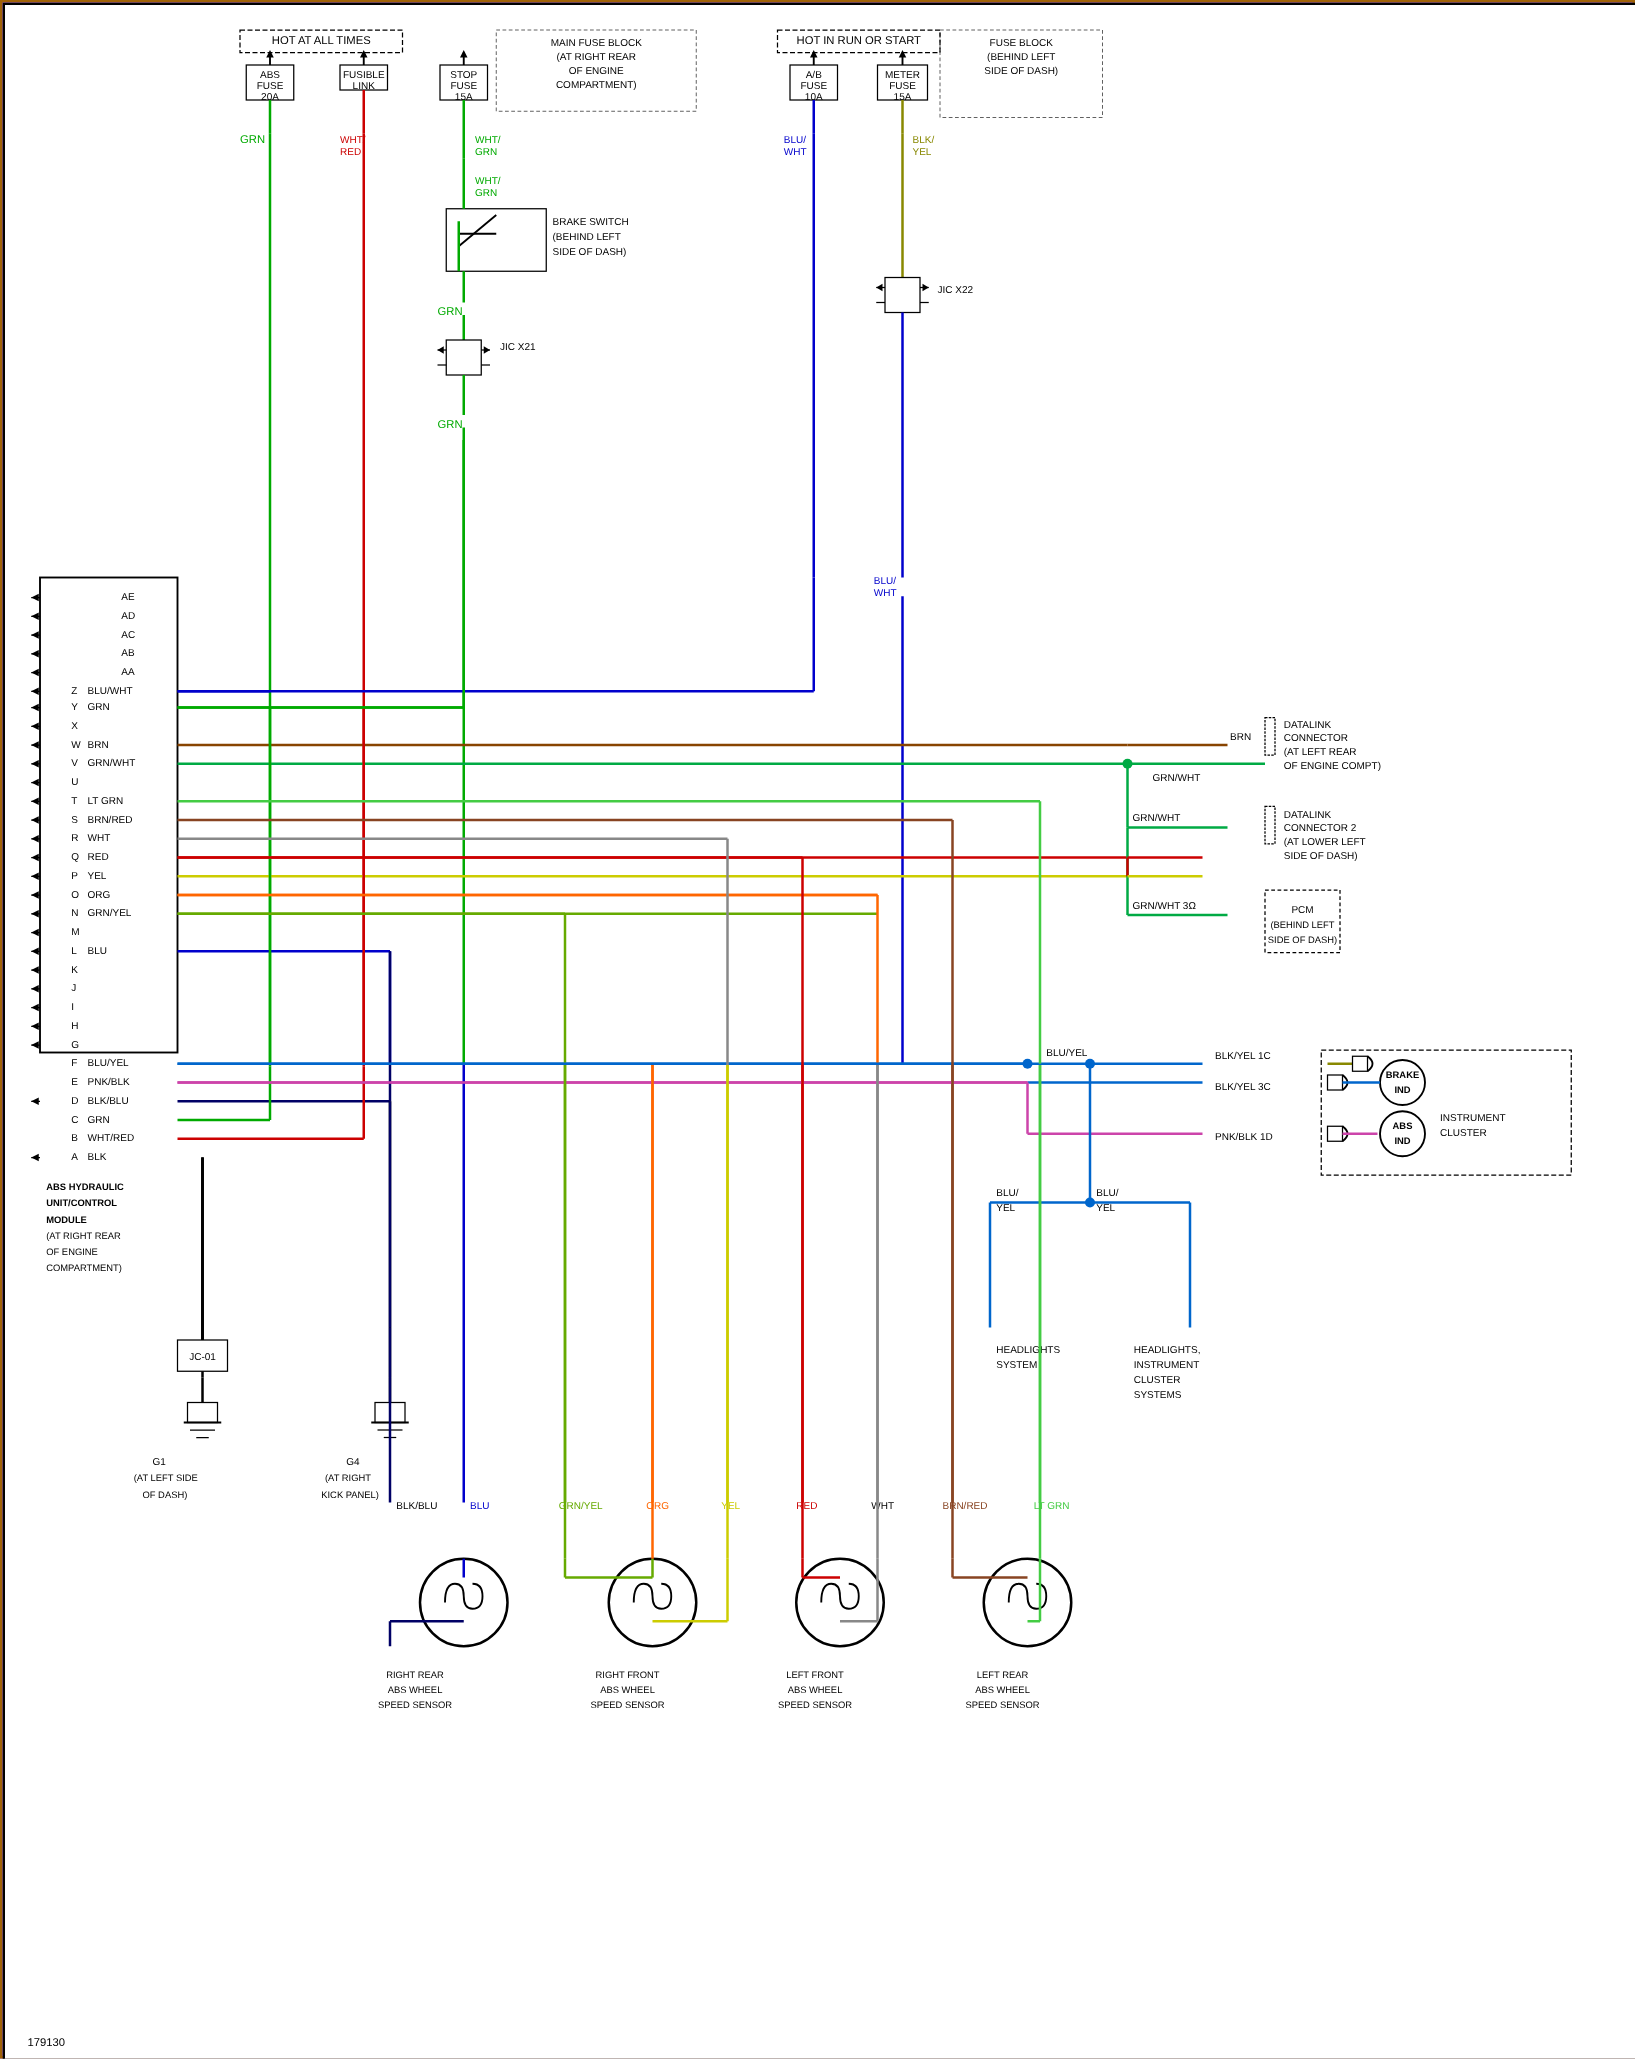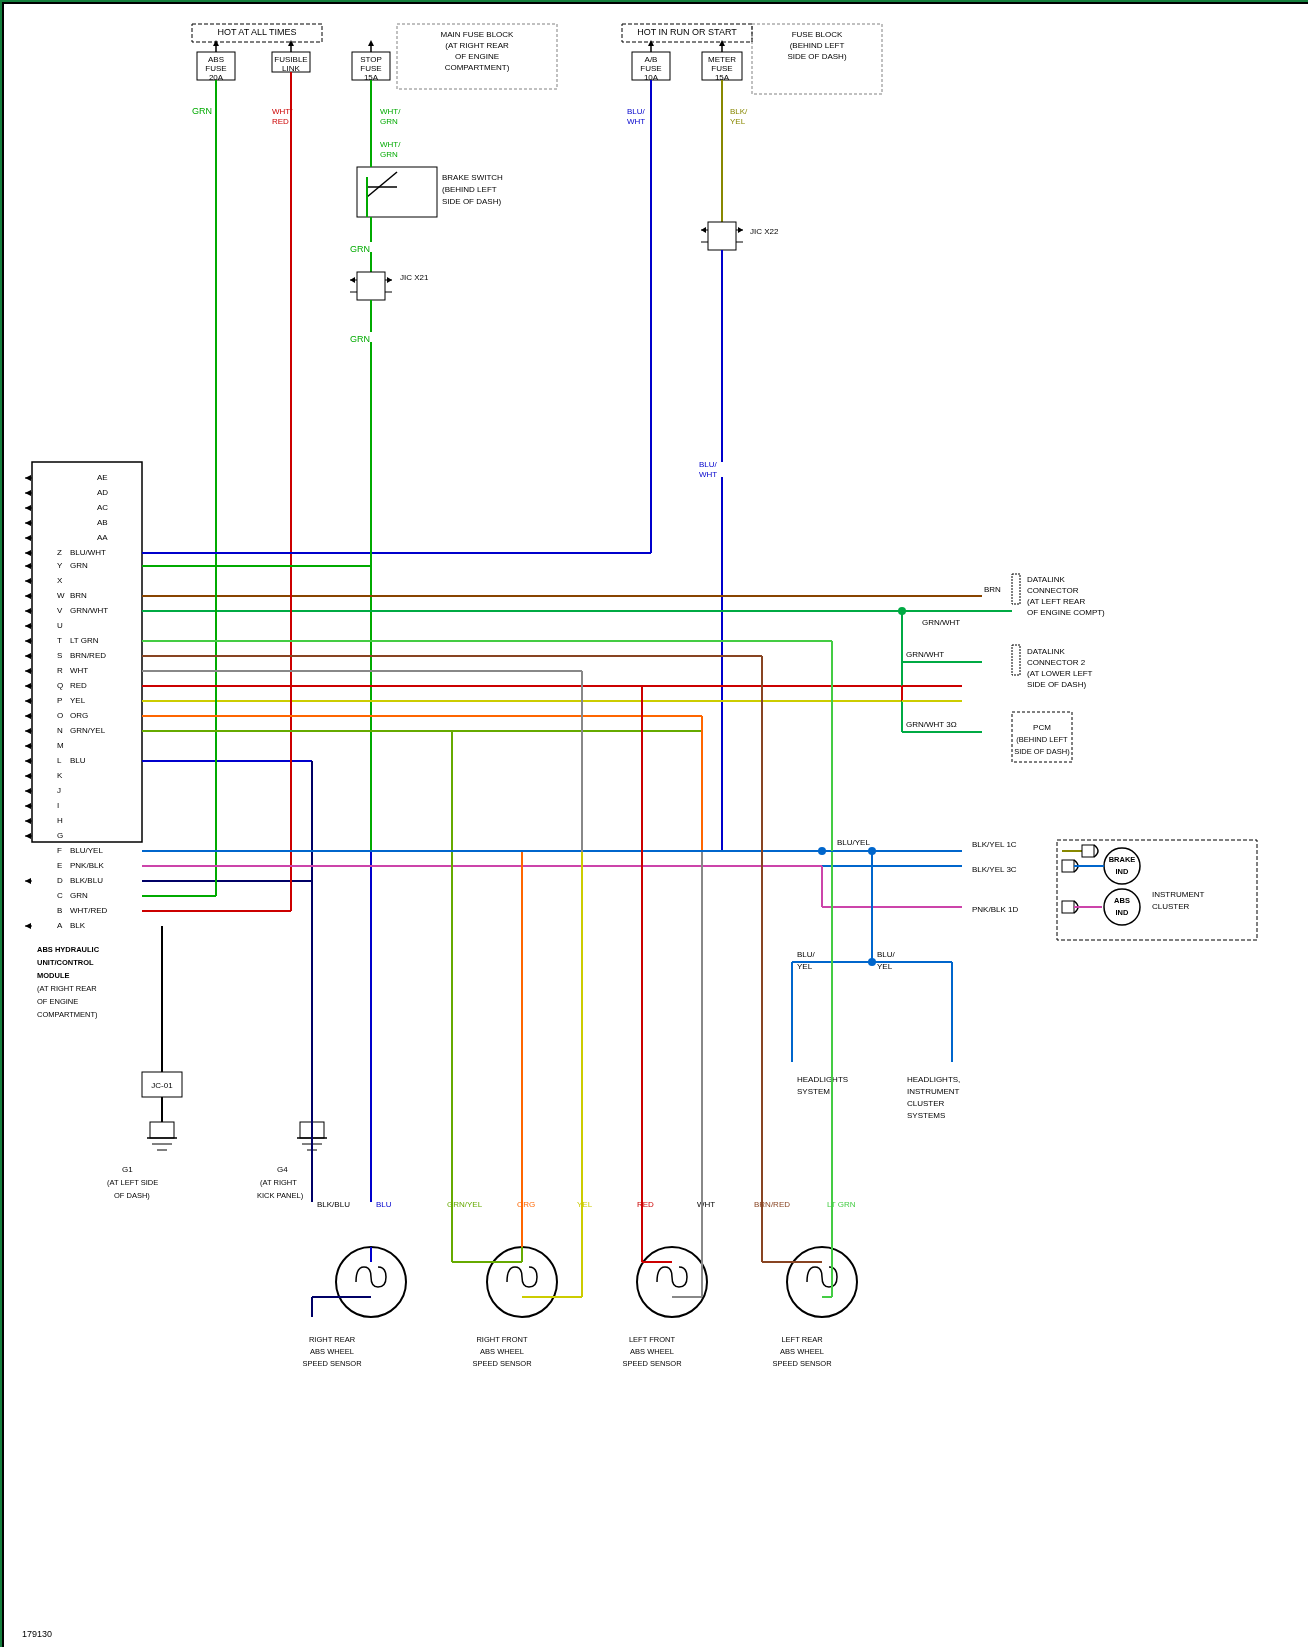--- a/index.html
+++ b/index.html
@@ -10,21 +10,21 @@
       width: 1308px;
       min-height: 1647px;
       position: relative;
       overflow: hidden;
     }
     #diagram-container {
       position: relative;
       width: 1308px;
       height: 1647px;
       background: #8b5cf6;
-      border: 2px solid #15803d;
+      border: 2px solid #a16207;
     }
     svg {
       position: absolute;
       top: 0; left: 0;
       width: 1308px;
       height: 1647px;
     }
   </style>
 </head>
 <body>

